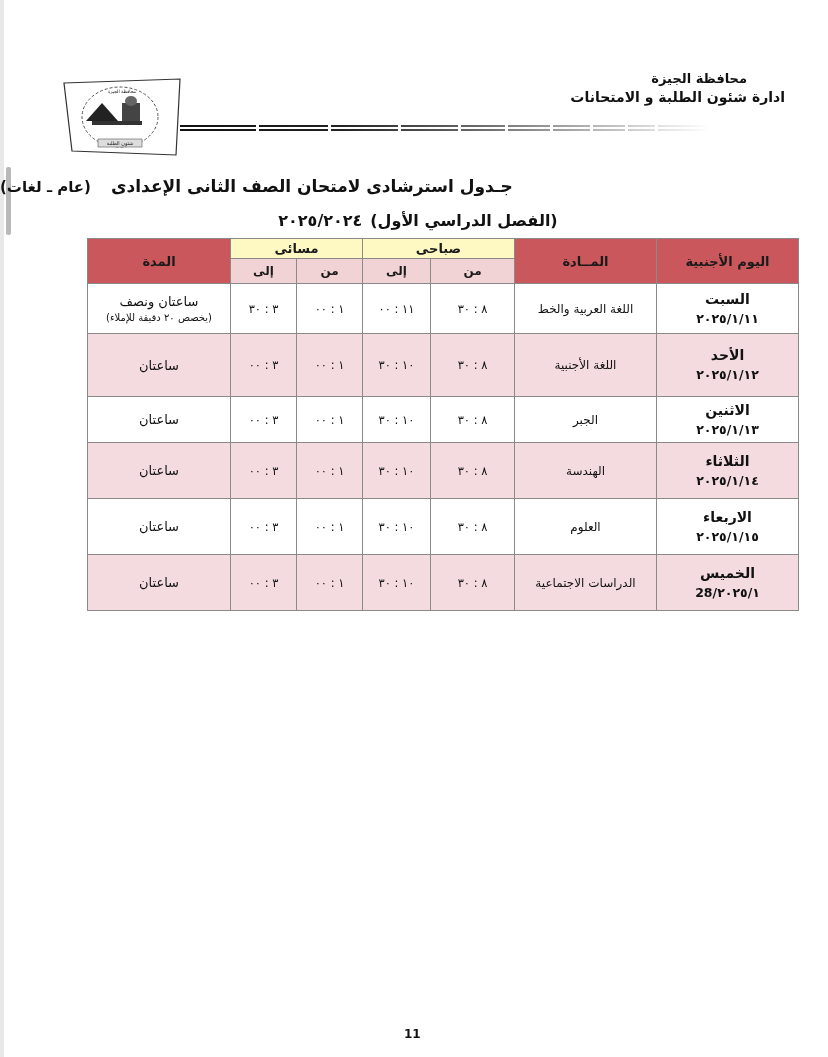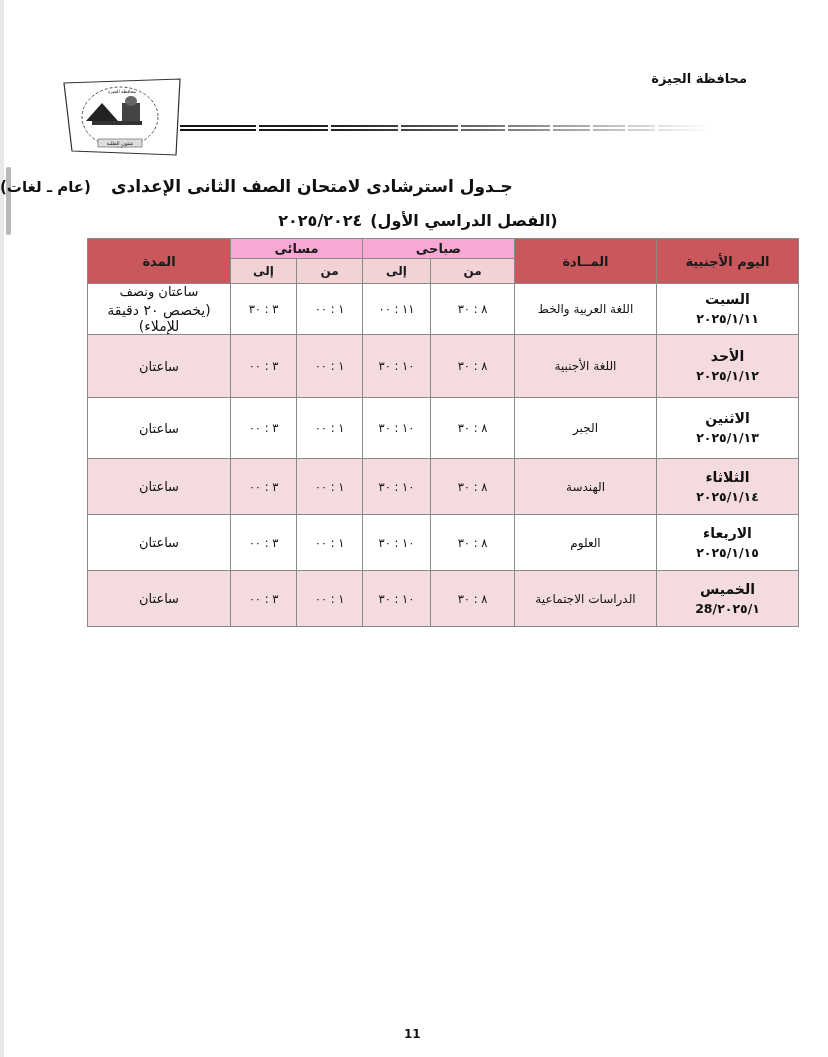--- a/index.html
+++ b/index.html
@@ -22,31 +22,31 @@
   .rule-gaps { position:absolute; left:180px; top:124px; width:530px; height:9px; }
   .rule-gaps span { position:absolute; top:0; width:3px; height:9px; background:#fff; }
   .logo { position:absolute; left:62px; top:77px; width:120px; height:80px; }
   .title1 { position:absolute; left:0; width:828px; top:176px; text-align:left; direction:rtl; font-weight:bold; font-size:17px; padding-left:0; }
   .title1 span { display:inline-block; margin-left:20px; }
   .title2 { position:absolute; left:0; width:828px; top:211px; text-align:center; direction:rtl; font-weight:bold; font-size:16px; }
   .title2 span { display:inline-block; margin-left:8px; }
   table.sched { position:absolute; left:87px; top:238px; border-collapse:collapse; direction:rtl; table-layout:fixed; }
   table.sched td, table.sched th { border:1px solid #8a8a8a; text-align:center; vertical-align:middle; padding:0; }
   th.main { background:#c9575b; font-weight:bold; font-size:13px; color:#1a1a1a; }
-  th.grp { background:#f9a8d4; font-weight:bold; font-size:13px; height:19px; color:#1a1a1a; }
+  th.grp { background:#fef9c3; font-weight:bold; font-size:13px; height:19px; color:#1a1a1a; }
   th.sub { background:#f1d3d6; font-weight:bold; font-size:12px; height:24px; color:#1a1a1a; }
   tr.row-white td { background:#ffffff; }
   tr.row-pink td { background:#f4dbe0; }
   td.day { font-weight:bold; }
   td.day .dname { font-size:14px; display:block; line-height:19px; }
   td.day .ddate { font-size:12.5px; display:block; line-height:19px; letter-spacing:1px; }
   td.subj { font-size:12px; }
   td.time { font-size:11.5px; direction:ltr; letter-spacing:1px; }
   td.dur { font-size:13px; }
-  td.dur .note { display:block; font-size:14px; margin-top:3px; }
+  td.dur .note { display:block; font-size:10px; margin-top:3px; }
   .page-num { position:absolute; left:404px; top:1027px; font-size:12px; font-weight:bold; }
 </style>
 </head>
 <body>
 
 <div class="left-edge"></div>
 <div class="scroll-thumb"></div>
 
 <svg class="logo" viewBox="0 0 120 80">
   <polygon points="2,6 118,2 114,78 10,74" fill="#fff" stroke="#333" stroke-width="1.2"></polygon>
@@ -55,20 +55,21 @@
   <rect x="60" y="26" width="18" height="18" fill="#444"></rect>
   <ellipse cx="69" cy="24" rx="6" ry="5" fill="#666"></ellipse>
   <rect x="30" y="44" width="50" height="4" fill="#333"></rect>
   <rect x="36" y="62" width="44" height="8" fill="#ddd" stroke="#555" stroke-width="0.6"></rect>
   <text x="58" y="68" font-size="5" text-anchor="middle" fill="#111">شئون الطلبة</text>
   <text x="60" y="16" font-size="4.5" text-anchor="middle" fill="#111">محافظة الجيزة</text>
 </svg>
 
 <div class="header-block">
   <div class="l1">محافظة الجيزة</div>
+  <div class="l3">ادارة شئون الطلبة و الامتحانات</div>
 </div>
 
 <div class="rule-lines">
     <div></div>
     <div></div>
   </div>
 <div class="rule-gaps">
   <span style="left:76px"></span>
     <span style="left:148px"></span>
     <span style="left:218px"></span>
@@ -130,21 +131,21 @@
           <span class="dname">الأحد</span>
           <span class="ddate">٢٠٢٥/١/١٢</span>
         </td>
       <td class="subj">اللغة الأجنبية</td>
       <td class="time">٨ : ٣٠</td>
       <td class="time">١٠ : ٣٠</td>
       <td class="time">١ : ٠٠</td>
       <td class="time">٣ : ٠٠</td>
       <td class="dur">ساعتان</td>
     </tr>
-    <tr class="row-white" style="height:61px">
+    <tr class="row-white" style="height:46px">
       <td class="day">
           <span class="dname">الاثنين</span>
           <span class="ddate">٢٠٢٥/١/١٣</span>
         </td>
       <td class="subj">الجبر</td>
       <td class="time">٨ : ٣٠</td>
       <td class="time">١٠ : ٣٠</td>
       <td class="time">١ : ٠٠</td>
       <td class="time">٣ : ٠٠</td>
       <td class="dur">ساعتان</td>

